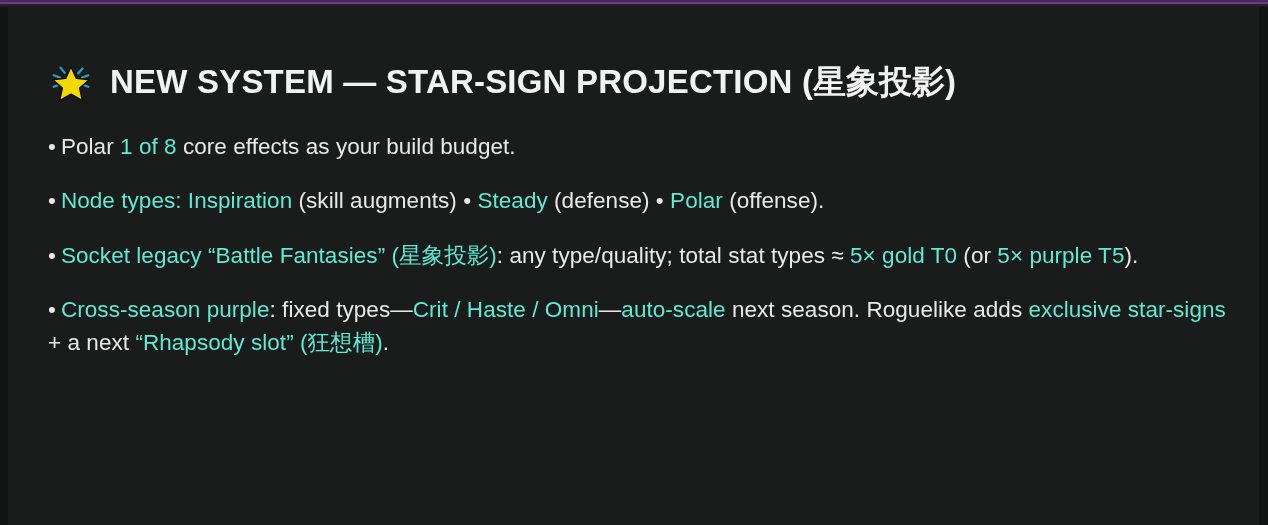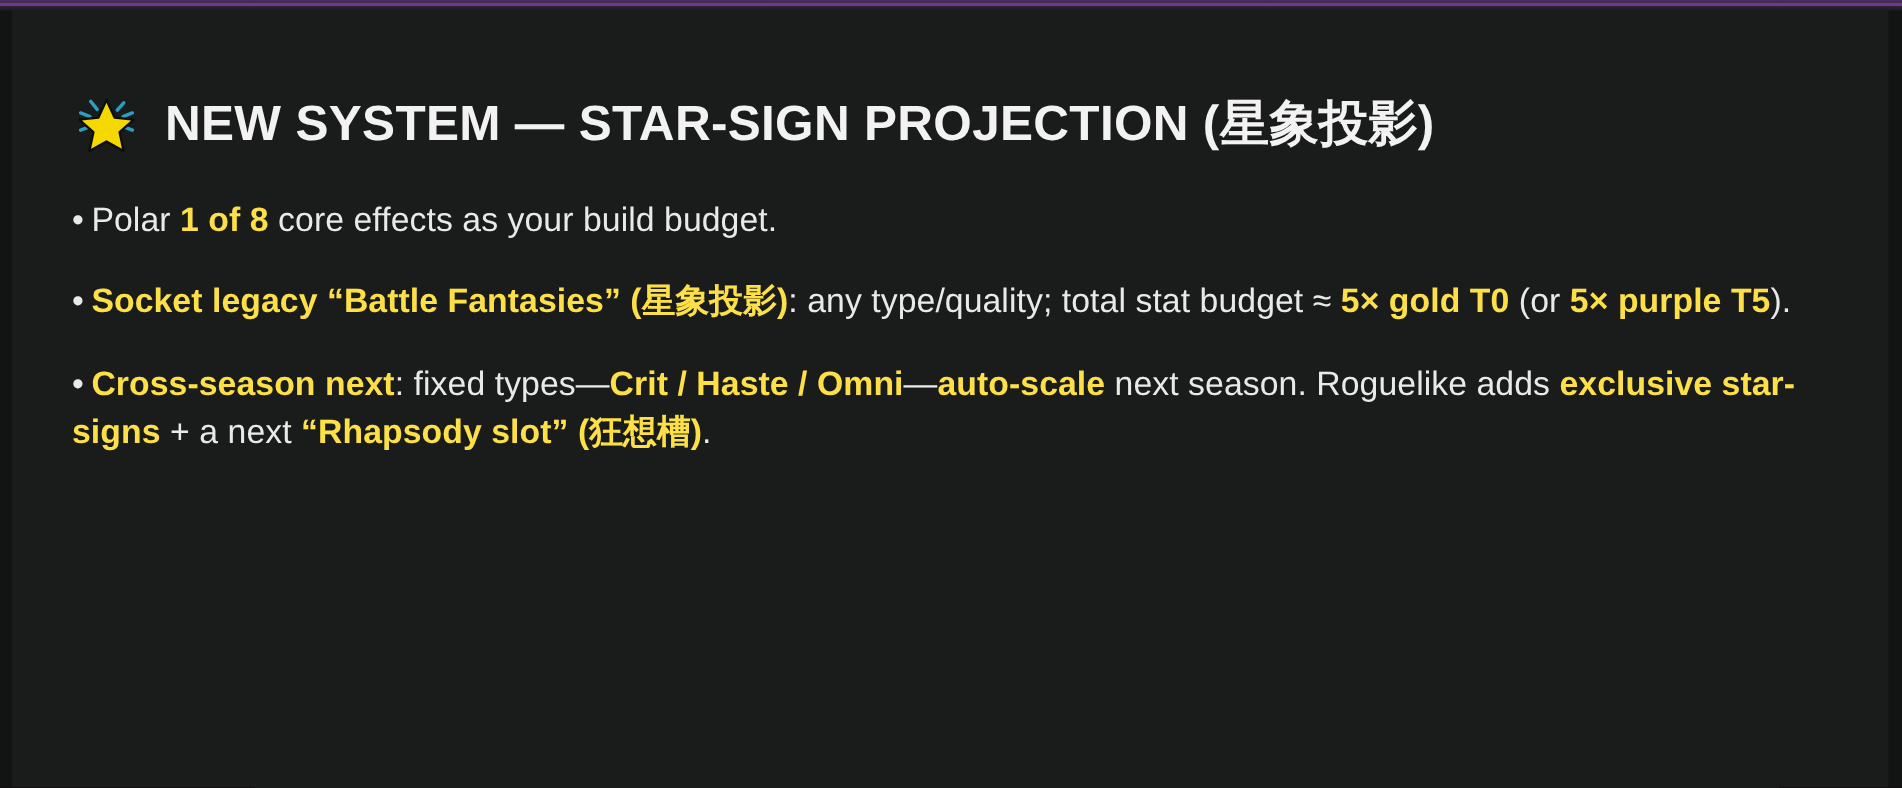--- a/index.html
+++ b/index.html
@@ -84,21 +84,21 @@
     color: #e9e9e9;
     line-height: 1.44;
     margin: 0 0 22px 0;
     letter-spacing: 0.05px;
   }
   .bullet:last-child { margin-bottom: 0; }
   .bullet .dot {
     color: #e9e9e9;
     margin-right: 5px;
   }
-  .bullet b { font-weight: 700; color: #fde047; }
+  .bullet b { font-weight: 400; color: #5eead4; }
 </style>
 </head>
 <body>
 
 <div id="screen">
 
   <div id="top-accent-glow"></div>
   <div id="top-accent"></div>
   <div class="edge-strip" id="edge-left"></div>
   <div class="edge-strip" id="edge-right"></div>
@@ -117,18 +117,19 @@
         </g>
         <path d="M24 8 L29.6 20.2 L43 21.6 L33.1 30.4 L35.9 43.4 L24 36.8 L12.1 43.4 L14.9 30.4 L5 21.6 L18.4 20.2 Z" fill="#f5d800" stroke="#0d0d0d" stroke-width="1.6" stroke-linejoin="round"></path>
       </svg>
       <span id="heading-text">
         <span>NEW SYSTEM — STAR-SIGN PROJECTION (</span><span class="cjk">星象投影</span><span>)</span>
       </span>
     </h1>
 
     <div id="bullet-list">
         <p class="bullet"><span class="dot">•</span><span>Polar </span><b>1 of 8</b><span> core effects as your build budget.</span></p>
-        <p class="bullet"><span class="dot">•</span><b>Socket legacy “Battle Fantasies” (星象投影)</b><span>: any type/quality; total stat budget ≈ </span><b>5× gold T0</b><span> (or </span><b>5× purple T5</b><span>).</span></p>
-        <p class="bullet"><span class="dot">•</span><b>Cross-season next</b><span>: fixed types—</span><b>Crit / Haste / Omni</b><span>—</span><b>auto-scale</b><span> next season. Roguelike adds </span><b>exclusive star-signs</b><span> + a next </span><b>“Rhapsody slot” (狂想槽)</b><span>.</span></p>
+        <p class="bullet"><span class="dot">•</span><b>Node types: Inspiration</b><span> (skill augments) • </span><b>Steady</b><span> (defense) • </span><b>Polar</b><span> (offense).</span></p>
+        <p class="bullet"><span class="dot">•</span><b>Socket legacy “Battle Fantasies” (星象投影)</b><span>: any type/quality; total stat types ≈ </span><b>5× gold T0</b><span> (or </span><b>5× purple T5</b><span>).</span></p>
+        <p class="bullet"><span class="dot">•</span><b>Cross-season purple</b><span>: fixed types—</span><b>Crit / Haste / Omni</b><span>—</span><b>auto-scale</b><span> next season. Roguelike adds </span><b>exclusive star-signs</b><span> + a next </span><b>“Rhapsody slot” (狂想槽)</b><span>.</span></p>
       </div>
 
   </div>
 </div>
 
 </body></html>

